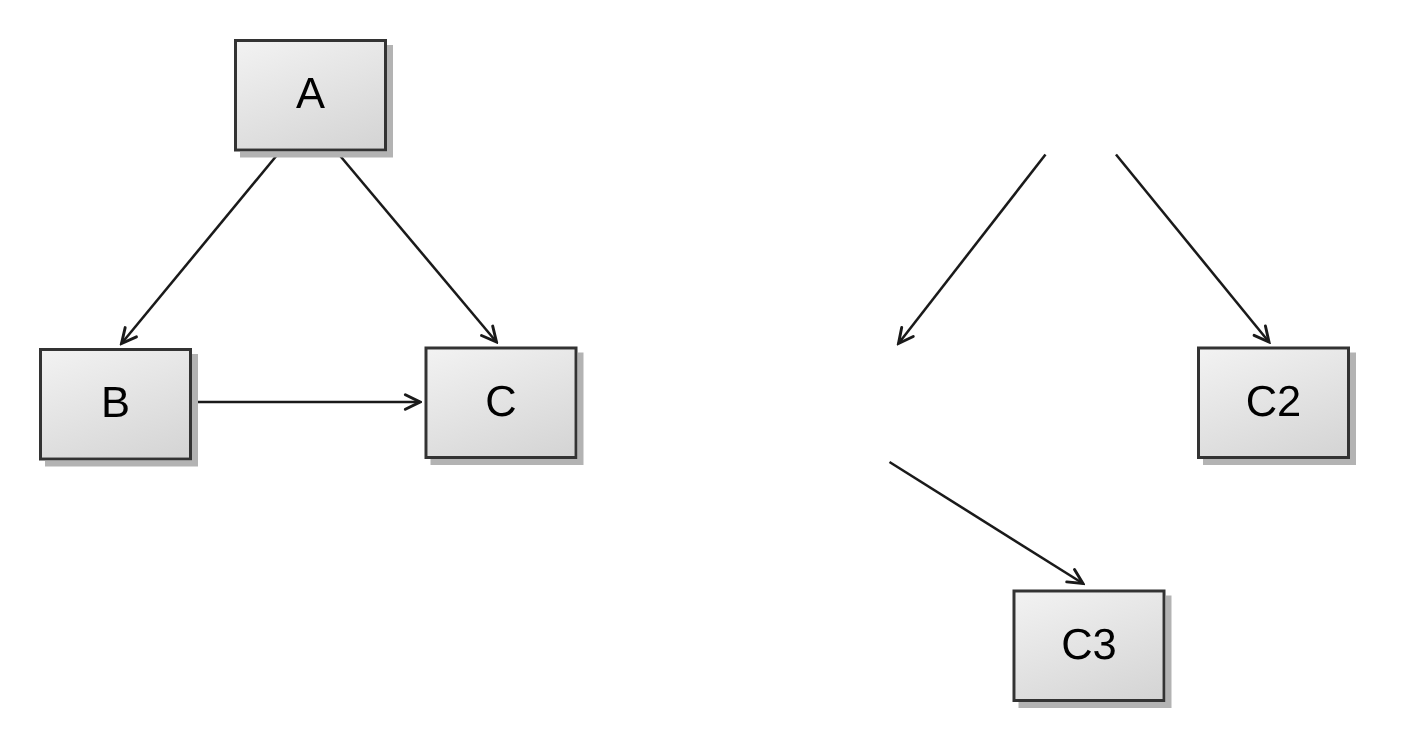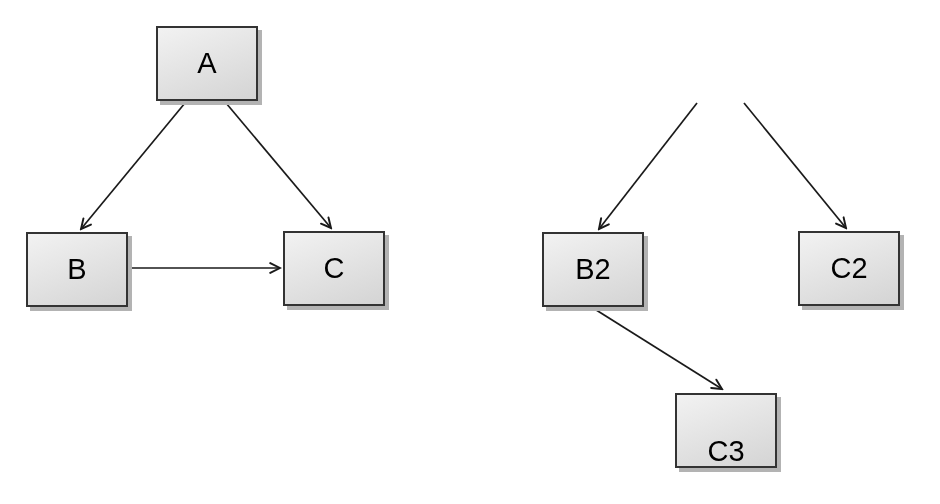--- a/index.html
+++ b/index.html
@@ -33,21 +33,21 @@
     color: var(--label-color, #000000);
     user-select: none;
   }
   
   .pos-A  { left: 156px; top: 26px;  }
   .pos-B  { left: 26px;  top: 232px; }
   .pos-C  { left: 283px; top: 231px; }
   .pos-A2 { left: 670px; top: 26px;  }
   .pos-B2 { left: 542px; top: 232px; }
   .pos-C2 { left: 798px; top: 231px; align-items: center; }
-  .pos-C3 { left: 675px; top: 393px; align-items: flex-end; }
+  .pos-C3 { left: 675px; top: 393px; }
 
   svg.edges {
     position: absolute;
     left: 0;
     top: 0;
     pointer-events: none;
   }
   svg.edges line {
     stroke: var(--edge-stroke, #1a1a1a);
     stroke-width: 1.7;
@@ -82,23 +82,20 @@
   <div class="node pos-A">
     <span class="label">A</span>
   </div>
   <div class="node pos-B">
     <span class="label">B</span>
   </div>
   <div class="node pos-C">
     <span class="label">C</span>
   </div>
 
-  <div class="node pos-B2">
-    <span class="label">B2</span>
-  </div>
   <div class="node pos-C2">
     <span class="label">C2</span>
   </div>
   <div class="node pos-C3">
     <span class="label">C3</span>
   </div>
 
 </div>
 
 </body></html>

